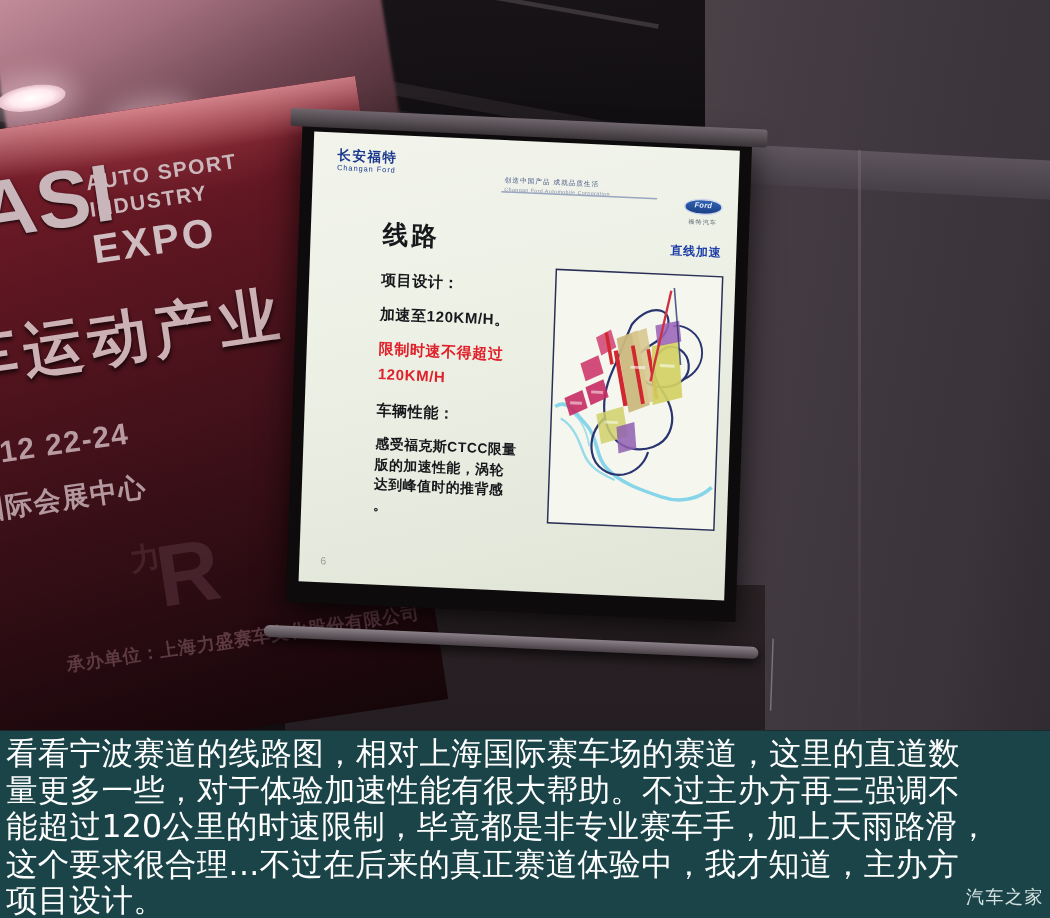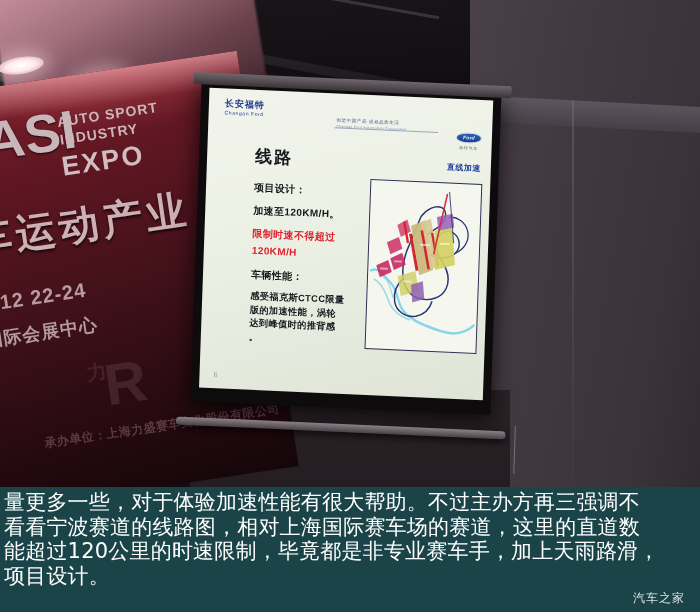--- a/index.html
+++ b/index.html
@@ -238,21 +238,21 @@
   }
   .cap-line {
     color:#ffffff;
     font-size:21px;
     line-height:24.6px;
     letter-spacing:.2px;
     white-space:nowrap;
     font-family:"DejaVu Sans","Liberation Sans",sans-serif;
   }
   .watermark {
-    position:absolute; right:15px; bottom:5px;
+    position:absolute; right:4px; bottom:5px;
     color:#d6e2e2; font-size:12px; letter-spacing:1px;
     font-family:"DejaVu Sans",sans-serif;
   }
 </style>
 </head>
 <body>
 
 <div id="stage">
 
   <div id="photo">
@@ -382,20 +382,21 @@
         <div class="slide-num">6</div>
       </div>
 
       <div class="screen-bottombar"></div>
       <div class="screen-cord"></div>
     </div>
 
   </div>
 
   <div id="caption">
+    <div class="cap-line">看看宁波赛道的线路图，相对上海国际赛车场的赛道，这里的直道数</div>
     <div class="cap-line">量更多一些，对于体验加速性能有很大帮助。不过主办方再三强调不</div>
-    <div class="cap-line">看看宁波赛道的线路图，相对上海国际赛车场的赛道，这里的直道数</div>
     <div class="cap-line">能超过120公里的时速限制，毕竟都是非专业赛车手，加上天雨路滑，</div>
+    <div class="cap-line">这个要求很合理...不过在后来的真正赛道体验中，我才知道，主办方</div>
     <div class="cap-line">项目设计。</div>
     <div class="watermark">汽车之家</div>
   </div>
 
 </div>
 
 </body></html>

